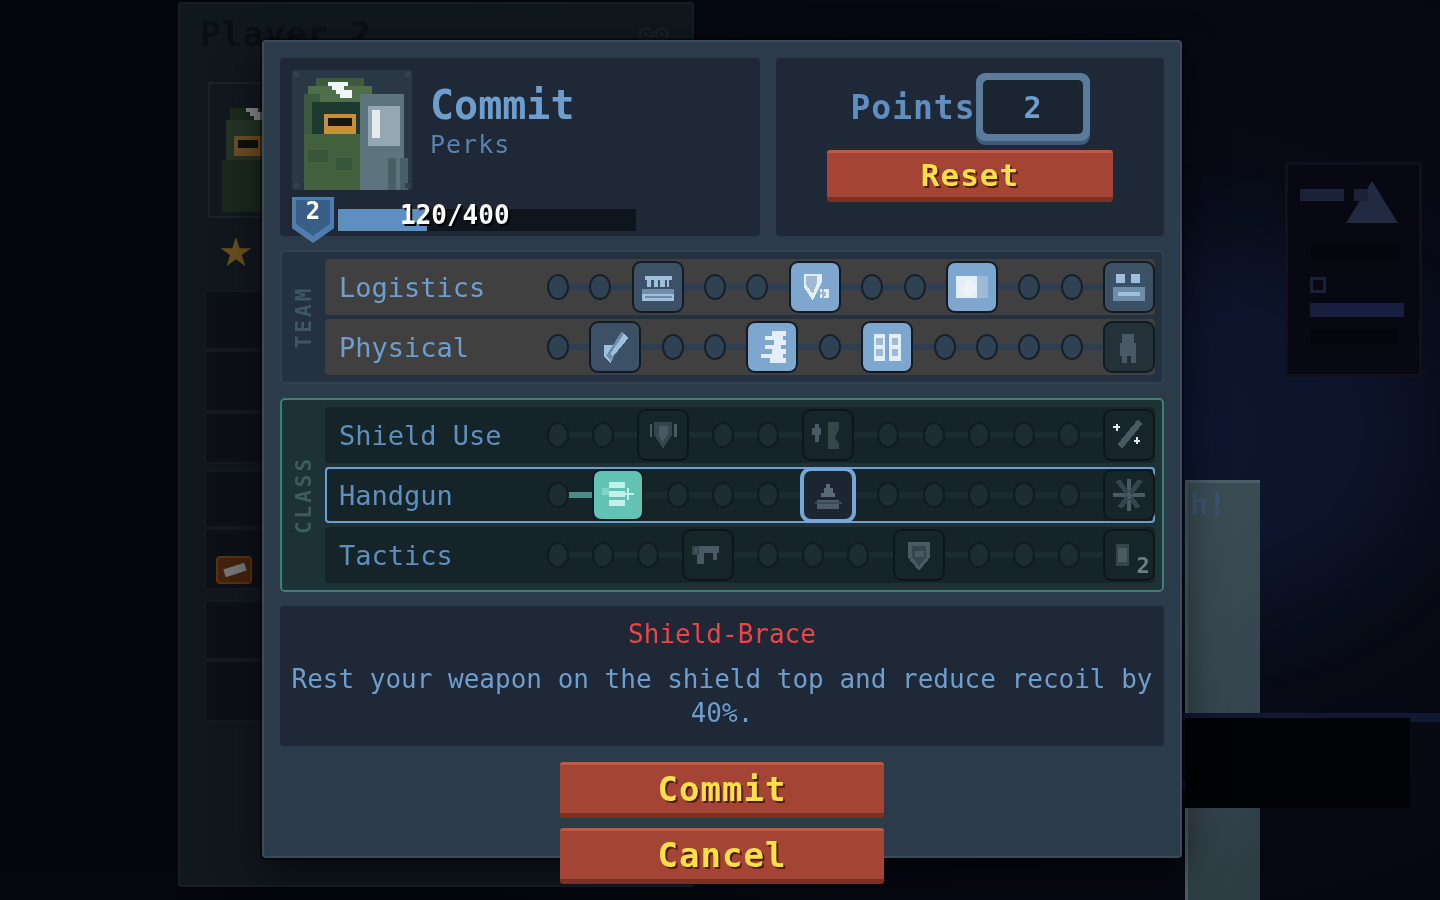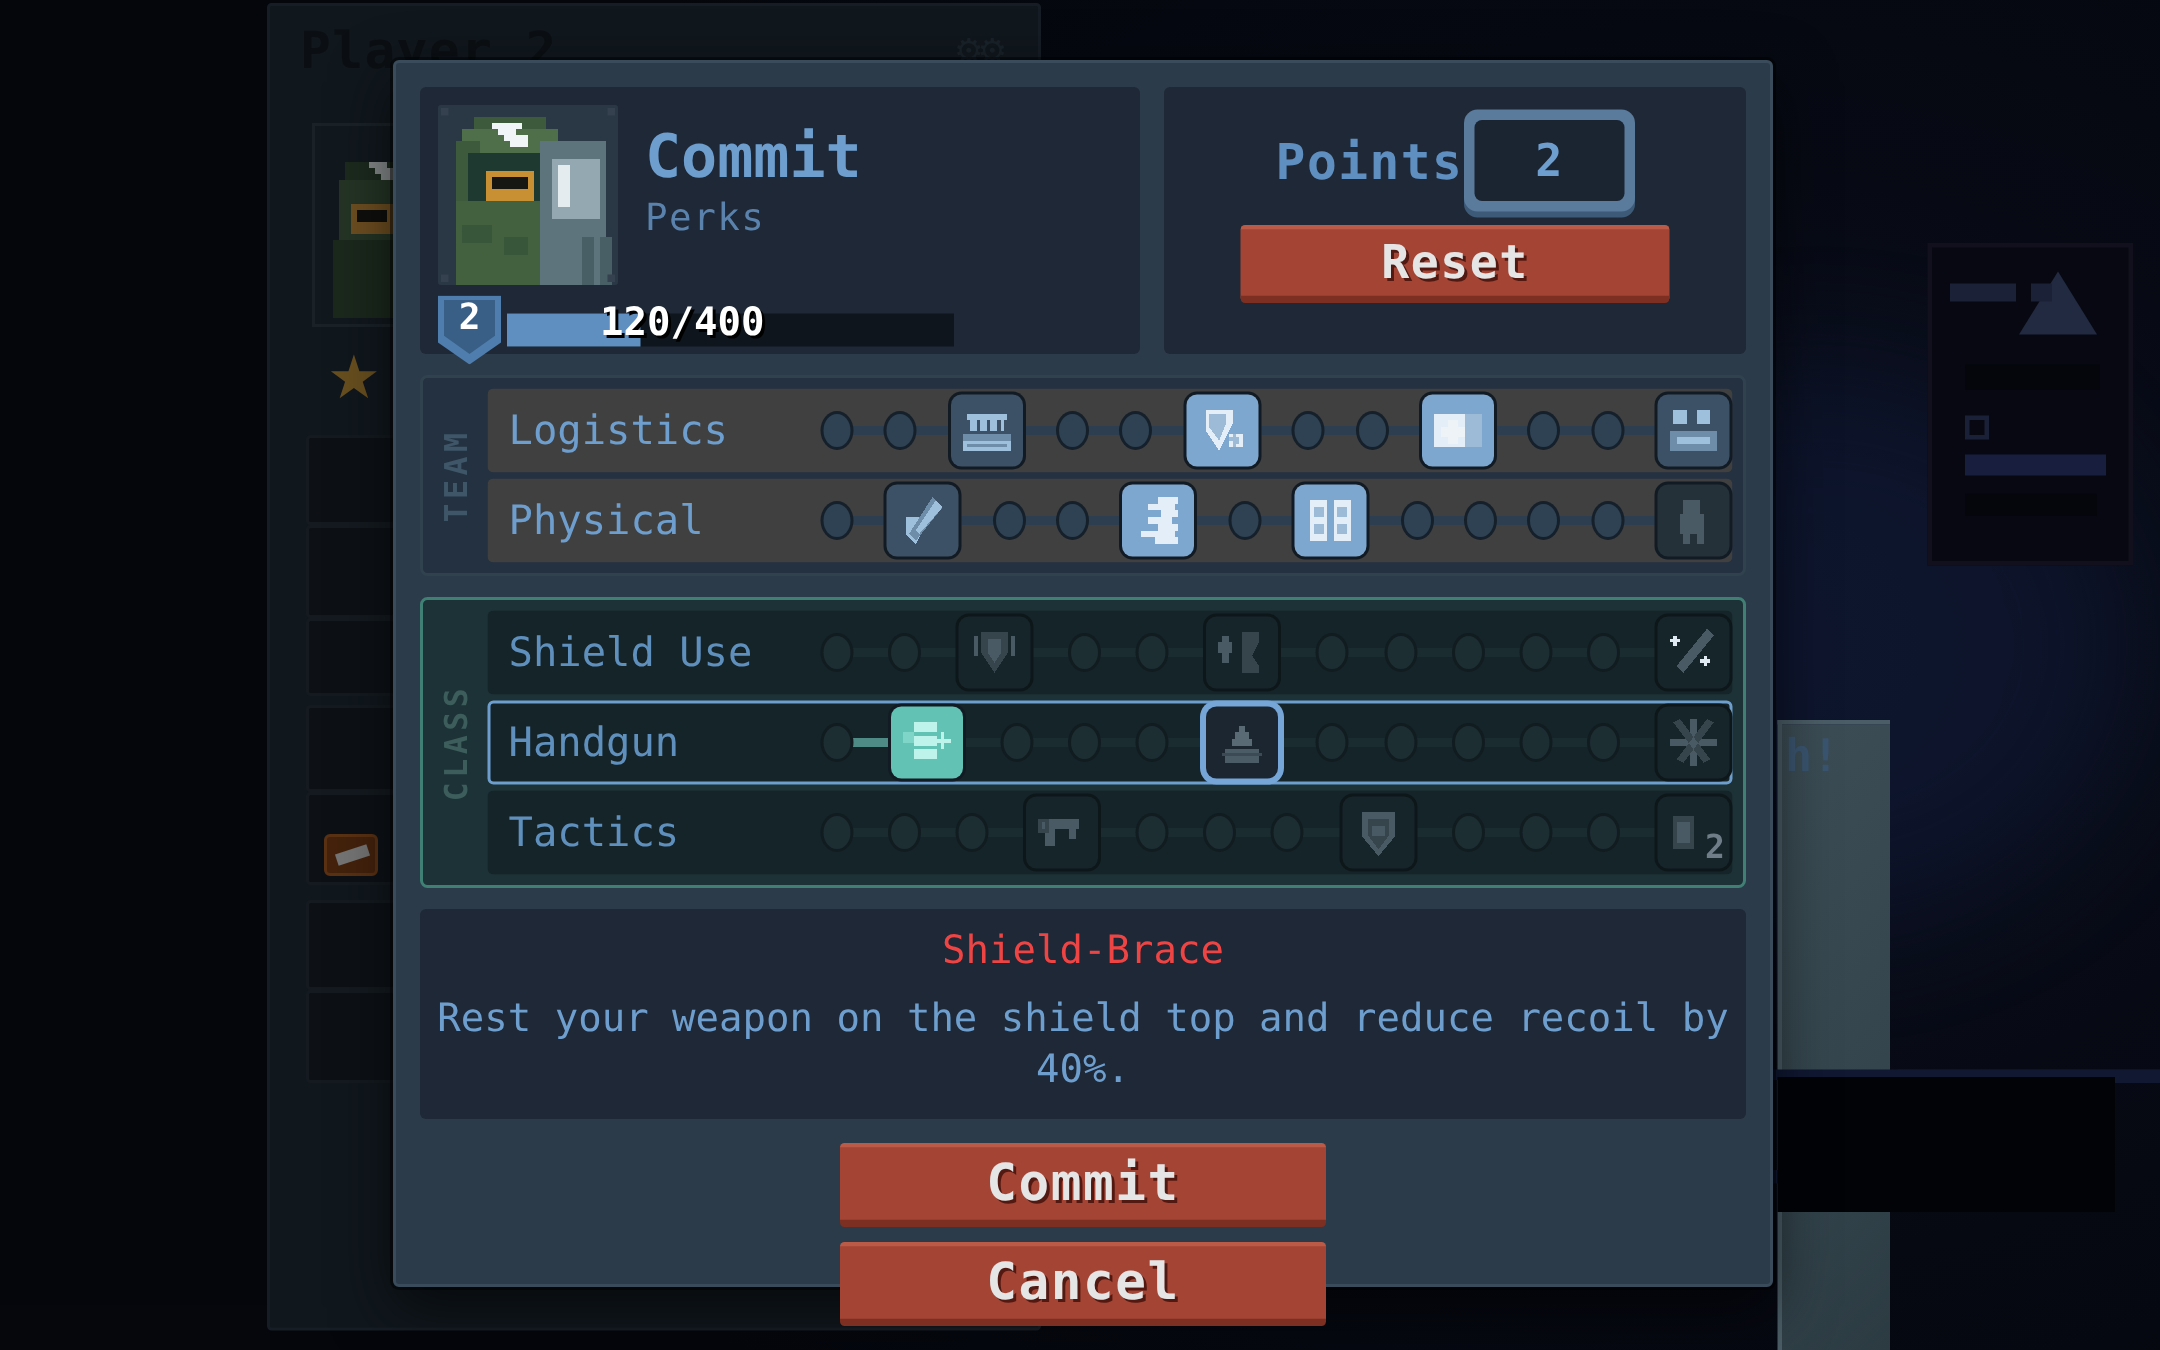--- a/index.html
+++ b/index.html
@@ -274,21 +274,21 @@
     color: #6e9ece;
   }
   .btn-red {
     display: block;
     width: 100%;
     background: #a44434;
     border: none;
     border-top: 3px solid #bb5a46;
     border-bottom: 5px solid #7d2f22;
     border-radius: 3px;
-    color: #e5e5e5;
+    color: #fde047;
     font-family: "DejaVu Sans Mono", monospace;
     font-weight: bold;
     letter-spacing: 1px;
     cursor: pointer;
     text-shadow: 2px 2px 0 rgba(60,15,10,.8);
   }
   #reset-btn {
     height: 52px;
     font-size: 31px;
     margin: 8px auto 0 auto;

